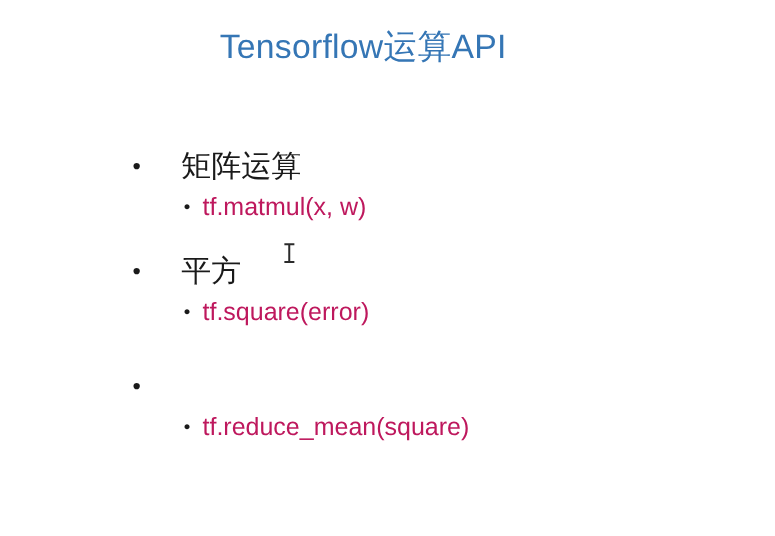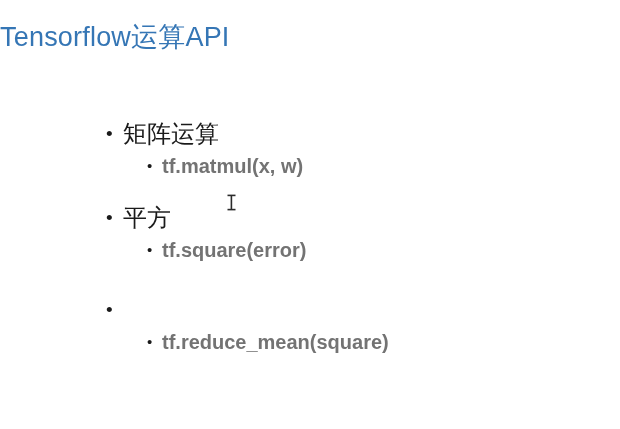--- a/index.html
+++ b/index.html
@@ -20,27 +20,28 @@
     inset: 0;
     background: #ffffff;
   }
 
   
   .slide-title {
     position: absolute;
     top: 20px;
     left: 0;
     width: 513px;
-    text-align: left;
+    text-align: center;
     font-size: 27px;
     line-height: 34px;
     font-weight: 400;
     color: #3576b5;
     letter-spacing: 0.2px;
     white-space: nowrap;
+    padding-left: 34px;
   }
 
   
   .body-list {
     position: absolute;
     top: 118px;
     left: 100px;
     width: 470px;
   }
 
@@ -65,42 +66,43 @@
     text-align: left;
     padding-left: 6px;
     box-sizing: border-box;
   }
   .bullet-l1 .txt {
     font-size: 24px;
     line-height: 32px;
     color: #1a1a1a;
     font-weight: 400;
     white-space: nowrap;
+    margin-left: 22px;
   }
 
   .bullet-l2 {
     display: flex;
     align-items: flex-start;
     margin: 0 0 0 42px;
   }
   .bullet-l2 .dot {
     width: 20px;
     flex: 0 0 20px;
     font-size: 15px;
     line-height: 28px;
     color: #1a1a1a;
     text-align: left;
     padding-left: 5px;
     box-sizing: border-box;
   }
   .bullet-l2 .txt {
     font-size: 20px;
     line-height: 28px;
-    color: #737373;
-    font-weight: 700;
+    color: #be185d;
+    font-weight: 400;
     white-space: nowrap;
   }
 
   
   .group-0 { margin-bottom: 22px; }
   .group-1 { margin-bottom: 30px; }
 
   
   .ibeam-cursor {
     position: absolute;

